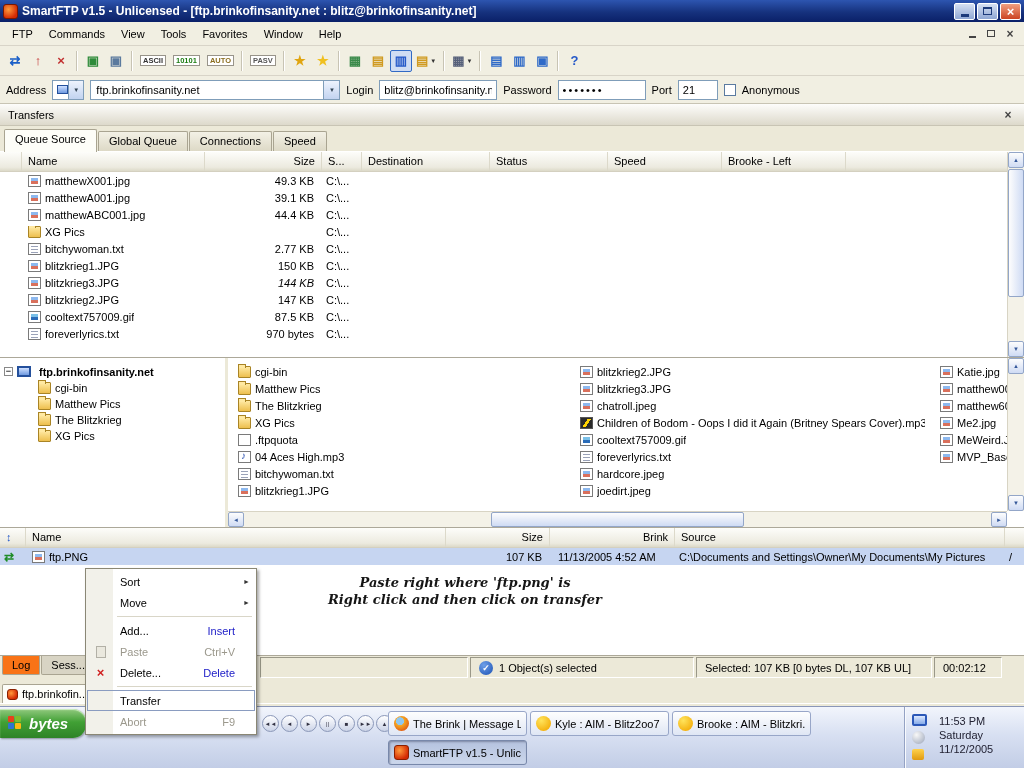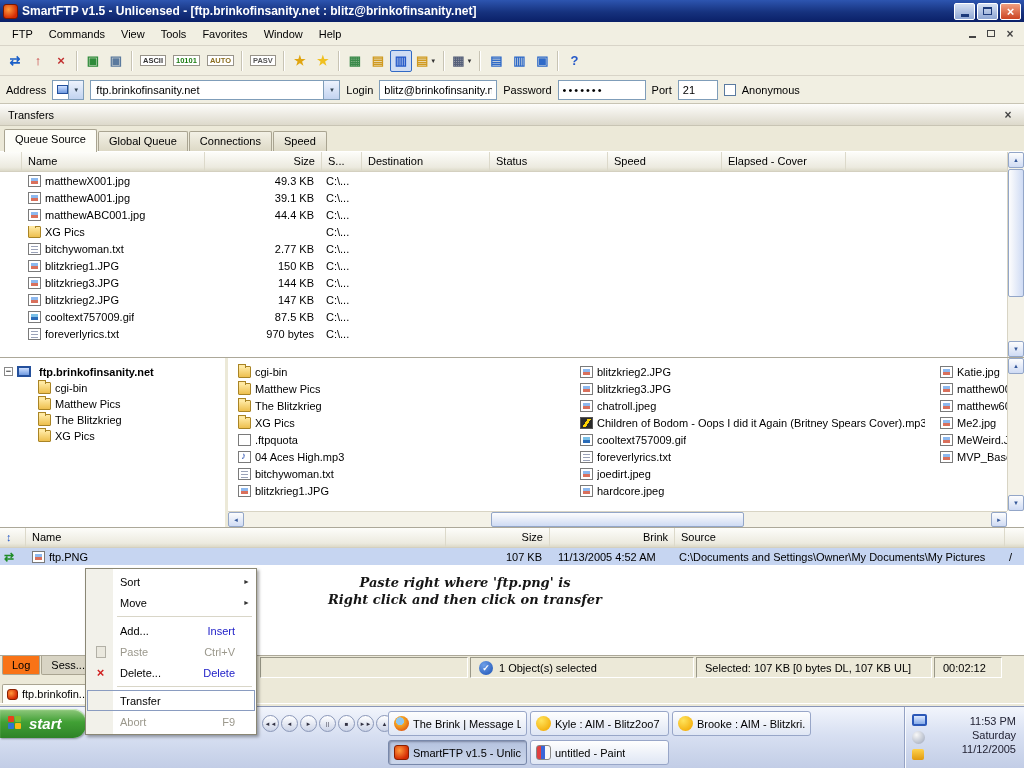--- a/index.html
+++ b/index.html
@@ -146,21 +146,21 @@
 .appico{width:15px;height:15px;flex:none;border-radius:3px}
 .appico.firefox{border-radius:50%;background:radial-gradient(circle at 40% 35%,#8ec6f0 0 28%,#f5a623 32%,#e05a10 78%)}
 .appico.aim{border-radius:50%;background:radial-gradient(circle at 35% 30%,#ffe45c,#f5b312 72%)}
 .appico.smartftp{background:radial-gradient(circle at 35% 35%,#ff9a3c,#d42a04 75%);border:1px solid #8a2000}
 .appico.paint{background:linear-gradient(90deg,#e04040 0 32%,#3a66d8 32% 64%,#f8f8f8 64%);border:1px solid #888}
 .tray{position:absolute;right:0;top:0;bottom:0;width:120px;border-left:1px solid #94a2c4;box-shadow:inset 1px 0 0 #f8fafe;display:flex}
 .tray-icons{width:34px;padding:7px 0 0 7px;display:flex;flex-direction:column;gap:5px}
 .ti-a{width:15px;height:12px;border:2px solid #2b58b8;border-radius:2px;background:linear-gradient(#dce8ff,#86abe8)}
 .ti-b{width:13px;height:13px;border-radius:50%;background:radial-gradient(circle at 35% 30%,#f8f8f8,#9aa4b8)}
 .ti-c{width:12px;height:11px;background:linear-gradient(#ffd24c,#e09a10);border-radius:2px}
-.clock{flex:1;text-align:right;padding:7px 8px 0 0;line-height:14px;color:#223}
+.clock{flex:1;padding:7px 8px 0 0;line-height:14px;color:#223}
 
 
 .annotation{position:absolute;left:305px;top:574px;width:320px;text-align:center;font-family:"DejaVu Serif",serif;font-style:italic;font-weight:bold;font-size:13px;color:#151515;line-height:17px;z-index:5}
 
 
 .context-menu{position:absolute;left:85px;top:568px;width:172px;background:linear-gradient(90deg,#f2f1ea 0 27px,#fff 27px);border:1px solid #8a8775;box-shadow:2px 2px 3px rgba(0,0,0,.35);z-index:50;padding:2px 1px}
 .cm-item{height:21px;display:flex;align-items:center;position:relative;padding-right:8px}
 .cm-gutter{width:27px;flex:none;display:flex;align-items:center;justify-content:center;align-self:stretch}
 .cm-label{margin-left:6px}
 .cm-short{margin-left:auto;color:#2020c8;padding-right:12px}
@@ -316,21 +316,21 @@
 
 <div class="queue">
   <div class="q-head" id="queue-head">
       <span class="hc" style="width: 22px;"></span>
       <span class="hc" style="width: 183px;">Name</span>
       <span class="hc ra" style="width: 117px;">Size</span>
       <span class="hc" style="width: 40px;">S...</span>
       <span class="hc" style="width: 128px;">Destination</span>
       <span class="hc" style="width: 118px;">Status</span>
       <span class="hc" style="width: 114px;">Speed</span>
-      <span class="hc" style="width: 124px;">Elapsed - Cover</span>
+      <span class="hc" style="width: 124px;">Brooke - Left</span>
       <span class="hc fill"></span>
     </div>
   <div class="q-rows" id="queue-rows">
       <div class="q-row">
         <span class="qc" style="width: 22px;"></span>
         <span class="qc namecell" style="width: 183px;">
           <span class="ficon image"></span>
           <span class="ntxt">matthewX001.jpg</span>
         </span>
         <span class="qc ra" style="width: 117px;">49.3 KB</span>
@@ -380,21 +380,21 @@
         </span>
         <span class="qc ra" style="width: 117px;">150 KB</span>
         <span class="qc" style="width: 40px;">C:\...</span>
       </div>
       <div class="q-row">
         <span class="qc" style="width: 22px;"></span>
         <span class="qc namecell" style="width: 183px;">
           <span class="ficon image"></span>
           <span class="ntxt">blitzkrieg3.JPG</span>
         </span>
-        <span class="qc ra" style="width: 117px;">144 KB</span>
+        <span class="qc ra" style="width: 117px; font-style: italic;">144 KB</span>
         <span class="qc" style="width: 40px;">C:\...</span>
       </div>
       <div class="q-row">
         <span class="qc" style="width: 22px;"></span>
         <span class="qc namecell" style="width: 183px;">
           <span class="ficon image"></span>
           <span class="ntxt">blitzkrieg2.JPG</span>
         </span>
         <span class="qc ra" style="width: 117px;">147 KB</span>
         <span class="qc" style="width: 40px;">C:\...</span>
@@ -506,25 +506,25 @@
         <li class="file-item">
           <span class="ficon gif"></span>
           <span class="ntxt">cooltext757009.gif</span>
         </li>
         <li class="file-item">
           <span class="ficon text"></span>
           <span class="ntxt">foreverlyrics.txt</span>
         </li>
         <li class="file-item">
           <span class="ficon image"></span>
+          <span class="ntxt">hardcore.jpeg</span>
+        </li>
+        <li class="file-item">
+          <span class="ficon image"></span>
           <span class="ntxt">joedirt.jpeg</span>
-        </li>
-        <li class="file-item">
-          <span class="ficon image"></span>
-          <span class="ntxt">hardcore.jpeg</span>
         </li>
       </ul>
     <ul id="files-col3" style="left:712px">
         <li class="file-item">
           <span class="ficon image"></span>
           <span class="ntxt">Katie.jpg</span>
         </li>
         <li class="file-item">
           <span class="ficon image"></span>
           <span class="ntxt">matthew001.jpe</span>
@@ -659,21 +659,21 @@
   </div>
 
 <div class="taskbar">
   <div class="start-btn">
     <span class="flag">
         <b></b>
         <b></b>
         <b></b>
         <b></b>
       </span>
-    <span>start</span>
+    <span>bytes</span>
   </div>
   <div class="media" id="media">
       <span class="mbtn">◄◄</span>
       <span class="mbtn">◄</span>
       <span class="mbtn">►</span>
       <span class="mbtn">||</span>
       <span class="mbtn">■</span>
       <span class="mbtn">►►</span>
       <span class="mbtn">▲</span>
     </div>
@@ -689,24 +689,20 @@
       <div class="taskbtn">
         <span class="appico aim"></span>
         <span class="tlabel">Brooke : AIM - Blitzkri...</span>
       </div>
     </div>
   <div class="task-row2" id="task-row2">
       <div class="taskbtn active">
         <span class="appico smartftp"></span>
         <span class="tlabel">SmartFTP v1.5 - Unlic...</span>
       </div>
-      <div class="taskbtn">
-        <span class="appico paint"></span>
-        <span class="tlabel">untitled - Paint</span>
-      </div>
     </div>
   <div class="tray">
     <div class="tray-icons">
       <span class="ti-a"></span>
       <span class="ti-b"></span>
       <span class="ti-c"></span>
     </div>
     <div class="clock">
       <div>11:53 PM</div>
       <div>Saturday</div>

